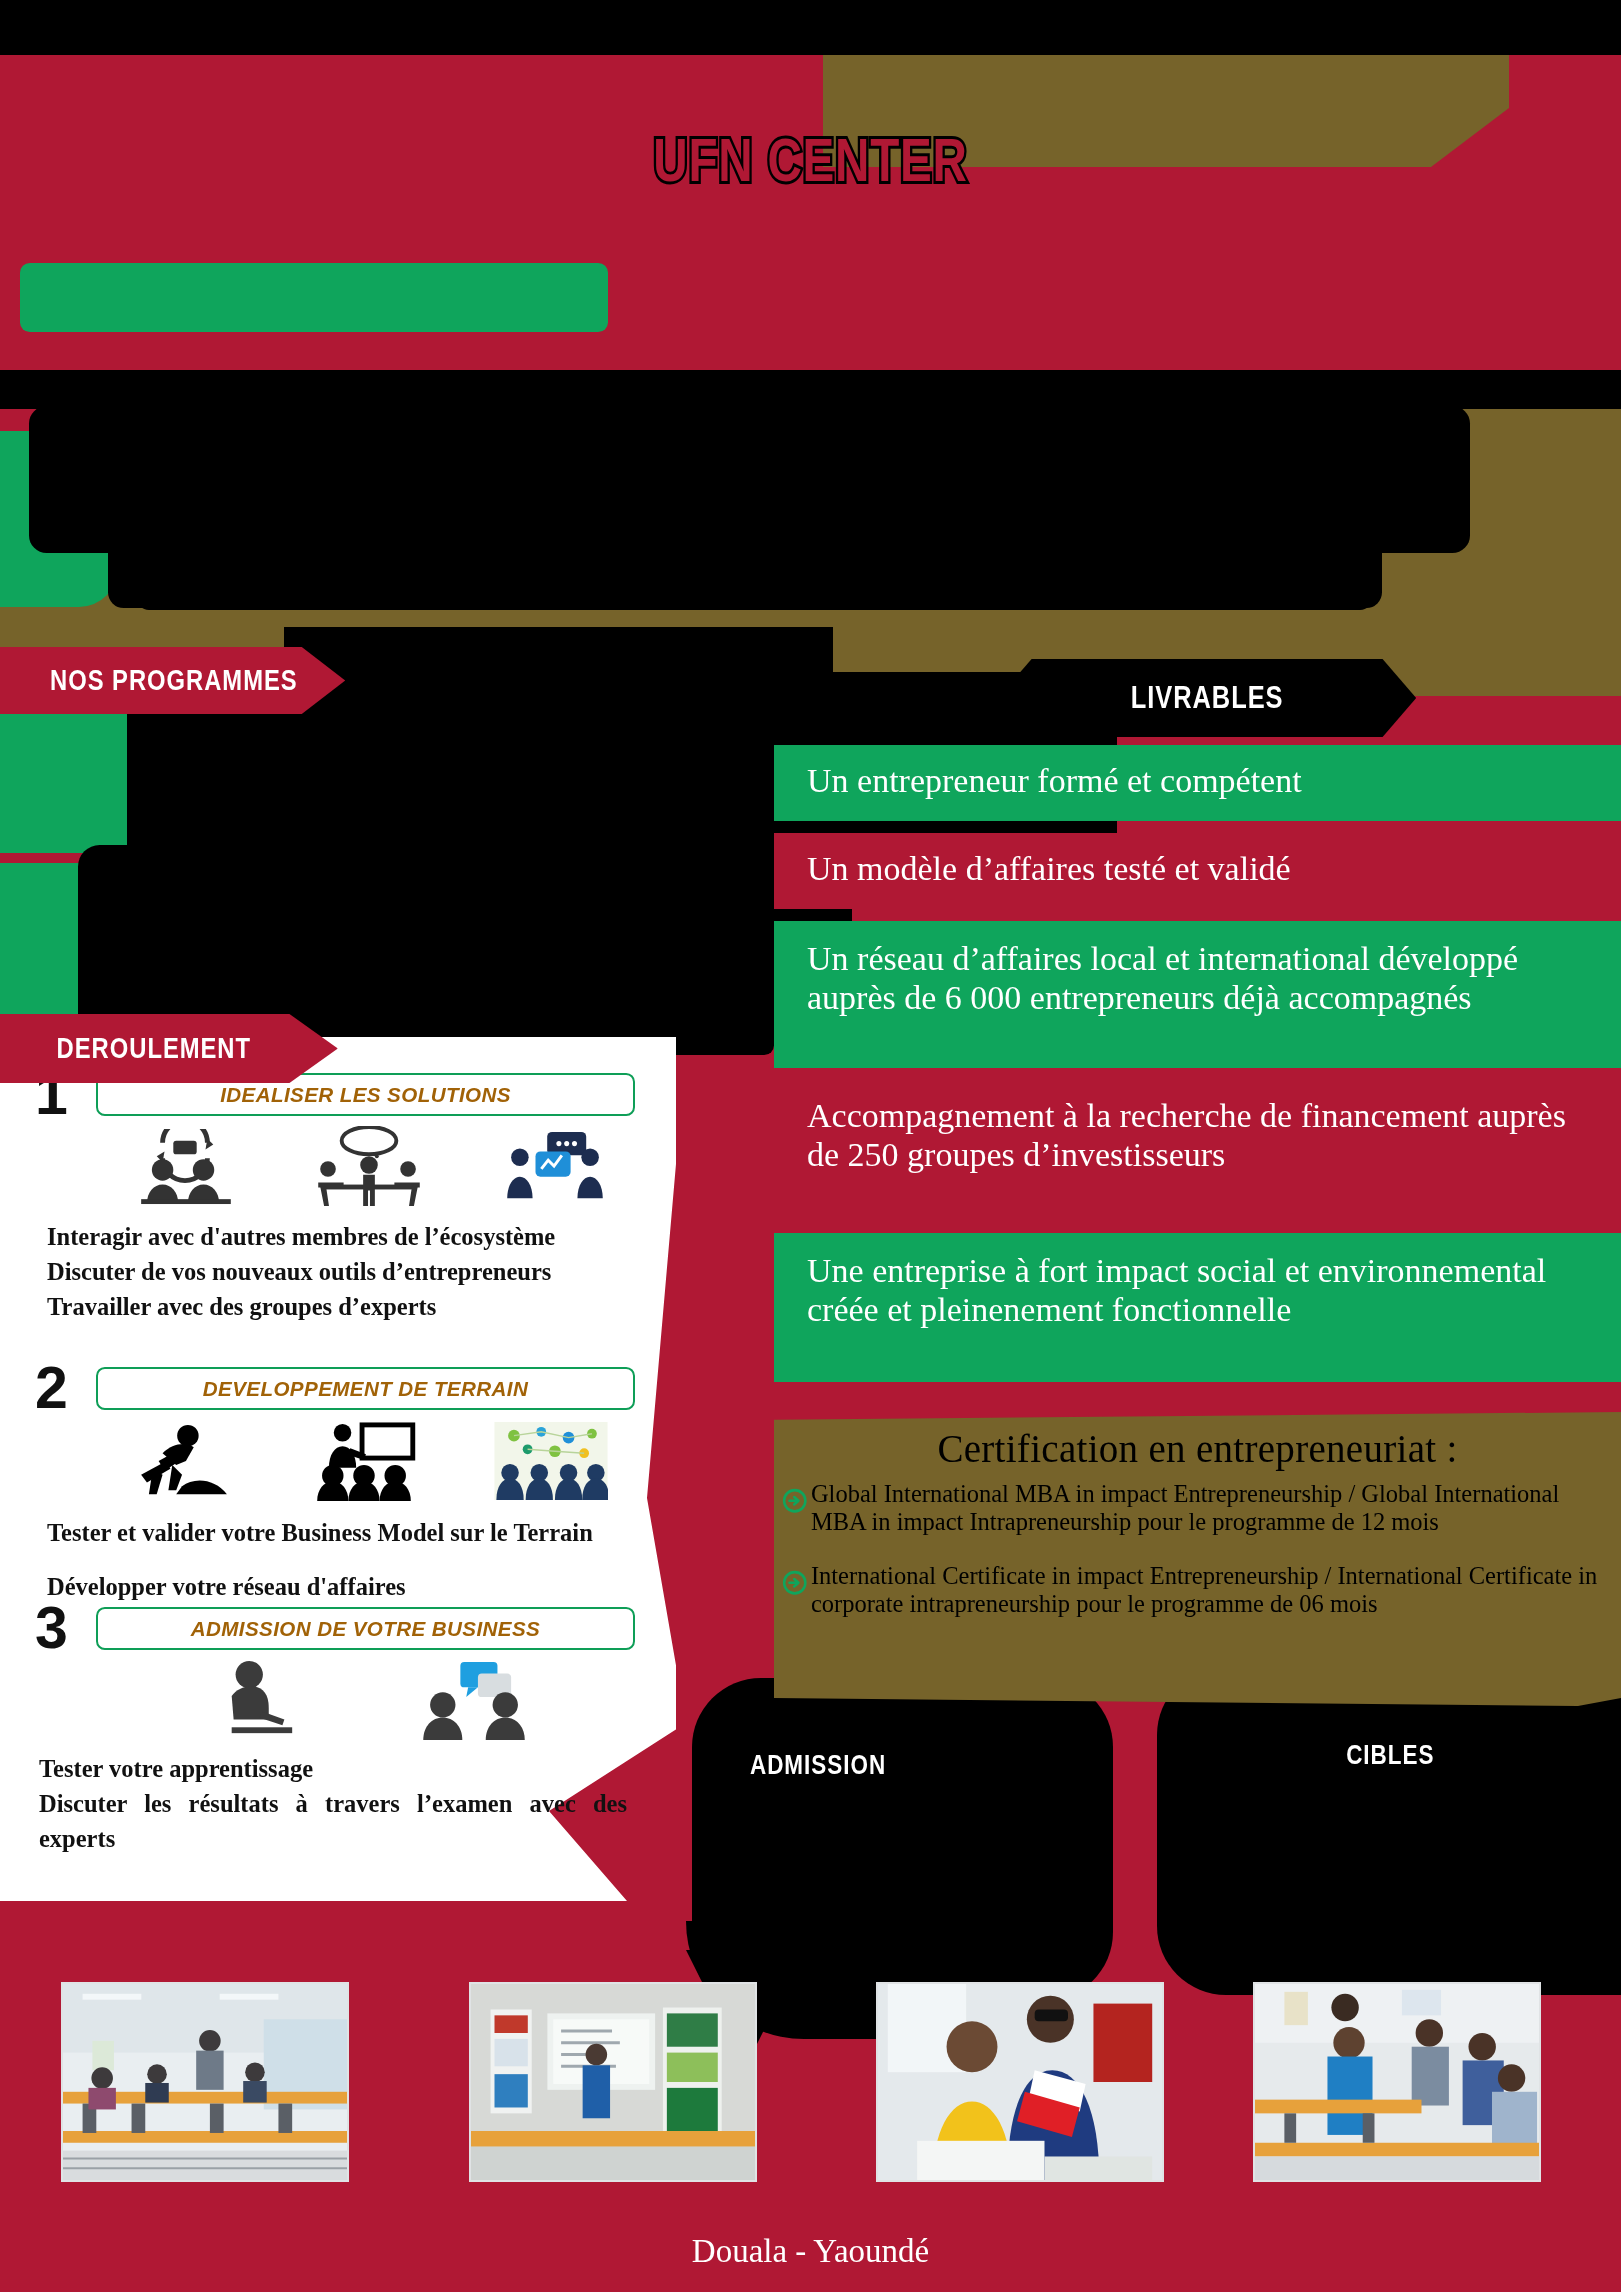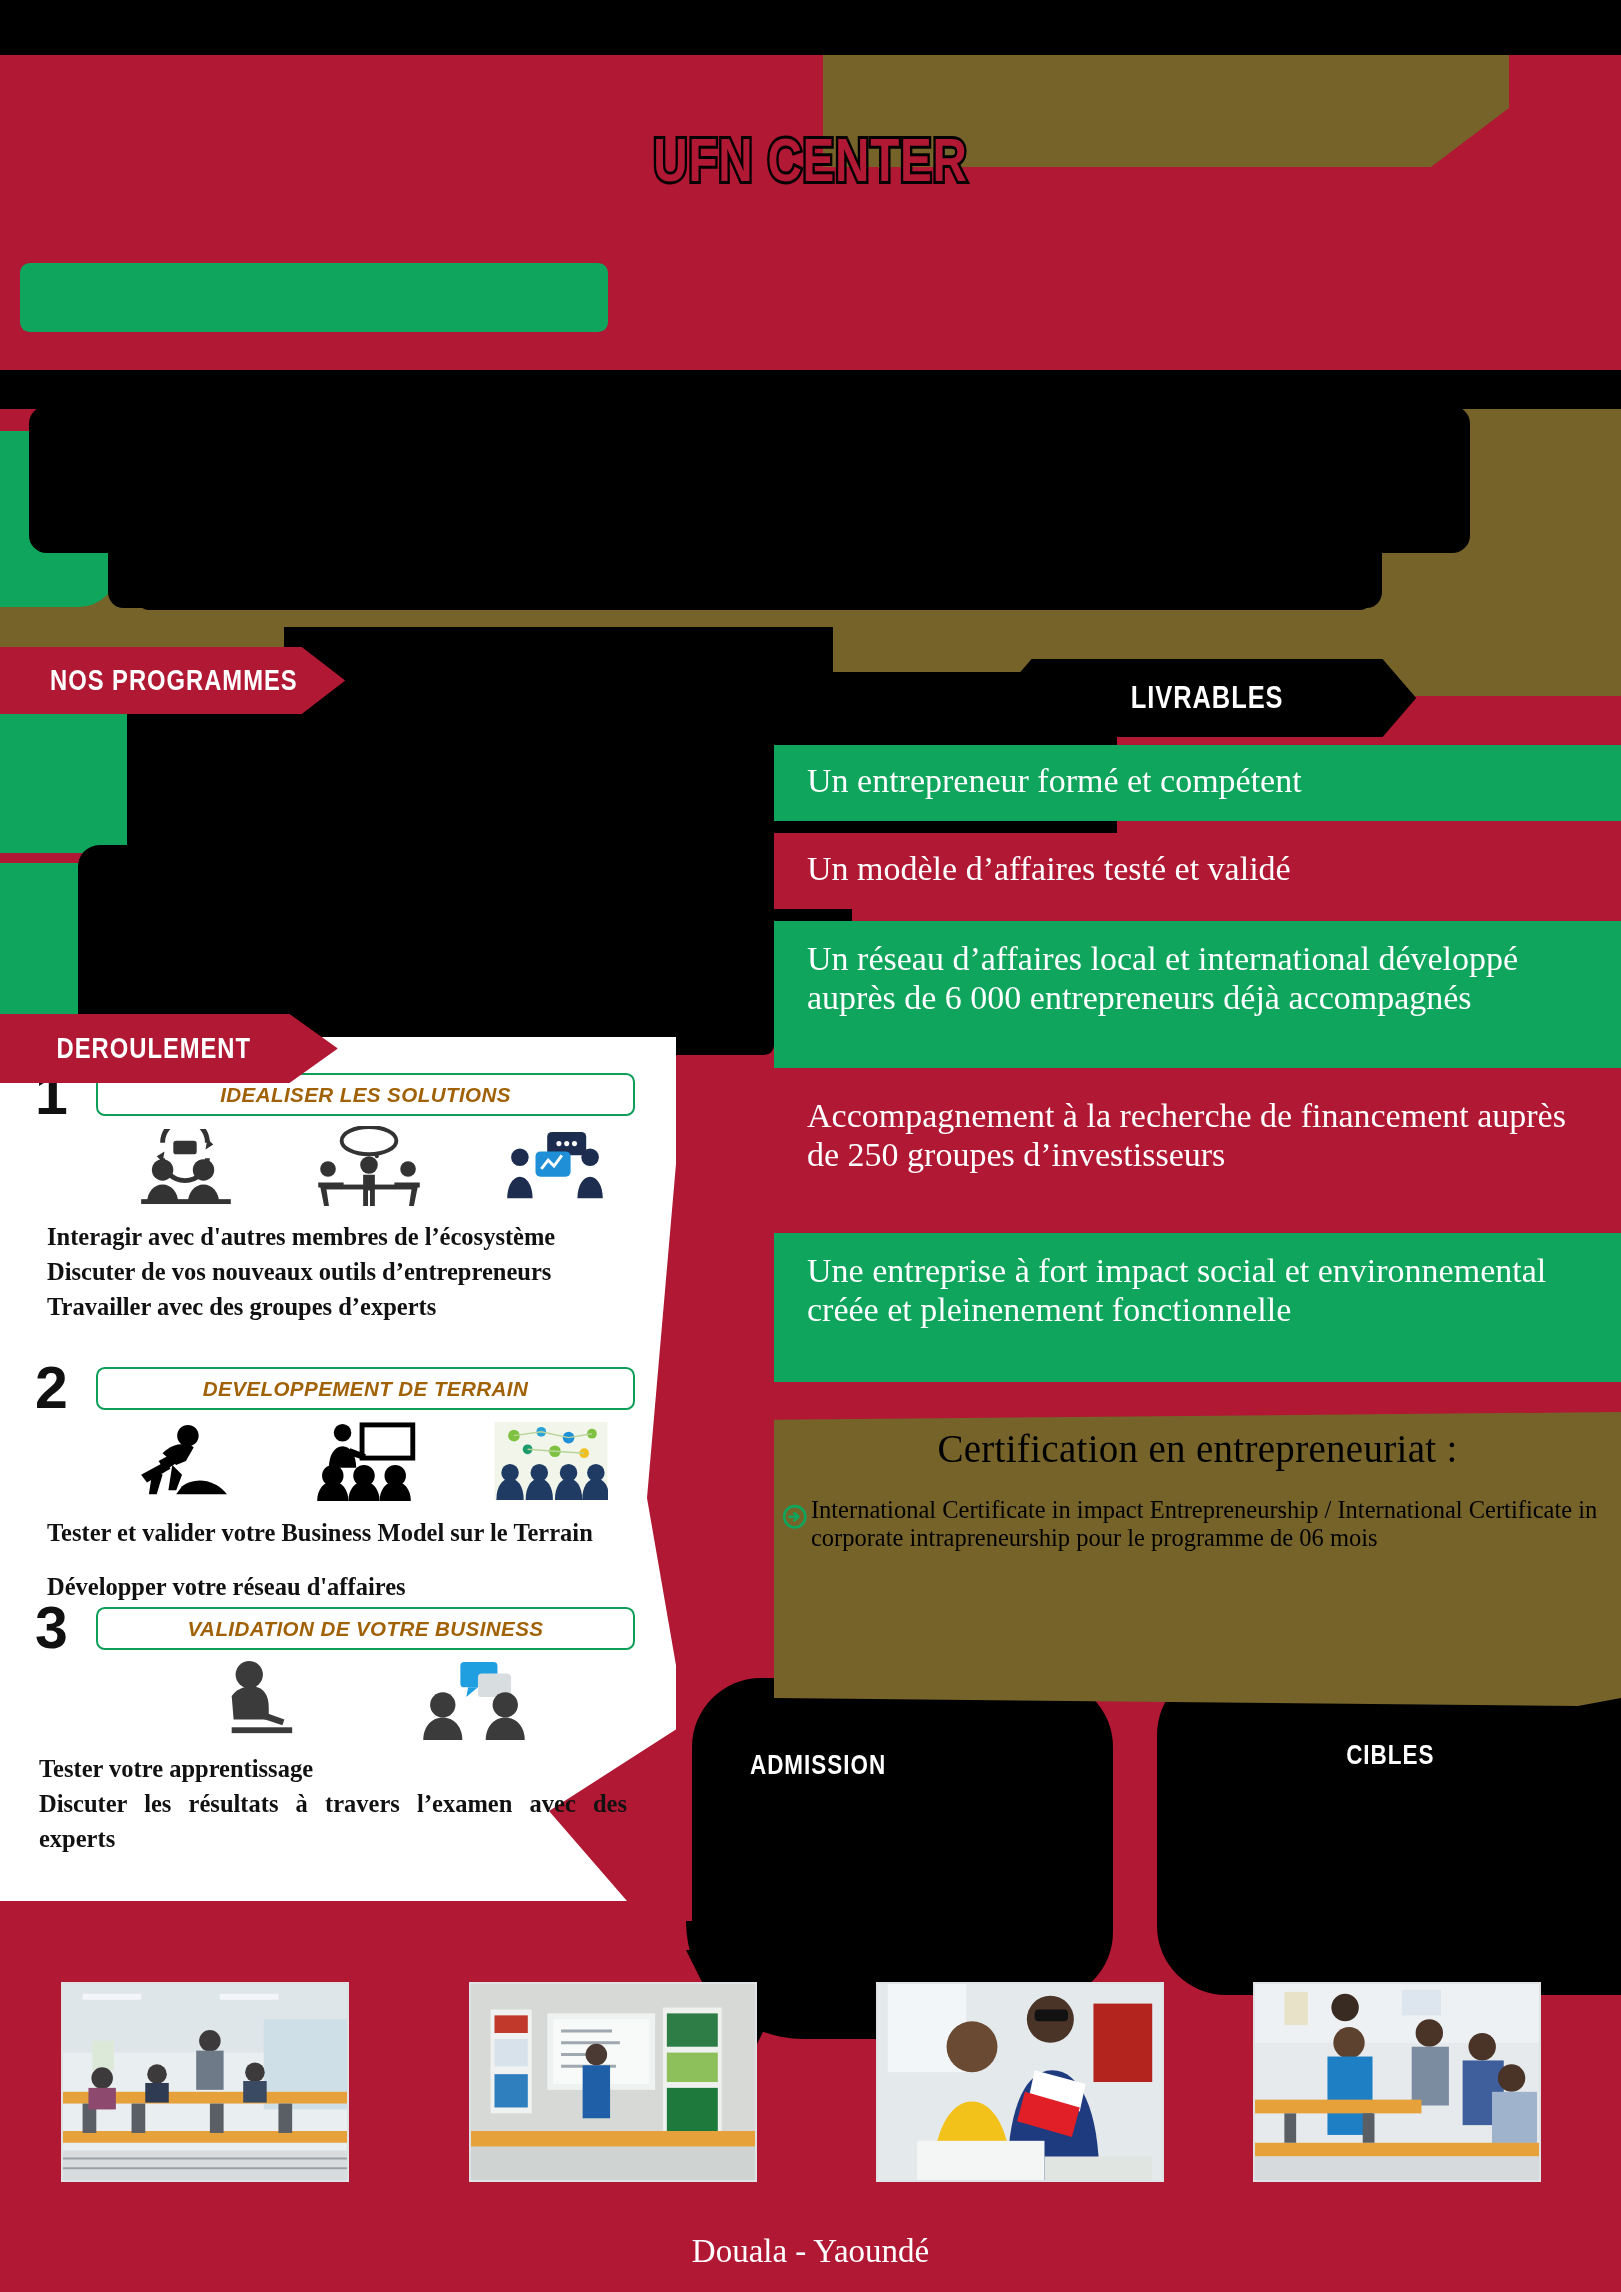--- a/index.html
+++ b/index.html
@@ -215,20 +215,29 @@
   <div class="liv r" id="liv3">
     <span>Accompagnement à la recherche de financement auprès de 250 groupes d’investisseurs</span>
   </div>
   <div class="liv g" id="liv4">
     <span>Une entreprise à fort impact social et environnemental créée et pleinenement fonctionnelle</span>
   </div>
 
   <div id="cert">
     <div id="cert-title">Certification en entrepreneuriat :</div>
 
+    <div class="cert-item">
+      <span class="cert-bullet">
+        <svg viewBox="0 0 24 24" width="25.5" height="25.5">
+          <circle cx="12" cy="12" r="10" fill="none" stroke="#0FA55C" stroke-width="2.4"></circle>
+          <path d="M7 12h8M11.5 8.5L15.5 12l-4 3.5" fill="none" stroke="#0FA55C" stroke-width="2.4" stroke-linecap="round" stroke-linejoin="round"></path>
+        </svg>
+      </span>
+      <span>Global International MBA in impact Entrepreneurship / Global International MBA in impact Intrapreneurship pour le programme de 12 mois</span>
+    </div>
 
     <div class="cert-item" style="margin-top:25.5px;">
       <span class="cert-bullet">
         <svg viewBox="0 0 24 24" width="25.5" height="25.5">
           <circle cx="12" cy="12" r="10" fill="none" stroke="#0FA55C" stroke-width="2.4"></circle>
           <path d="M7 12h8M11.5 8.5L15.5 12l-4 3.5" fill="none" stroke="#0FA55C" stroke-width="2.4" stroke-linecap="round" stroke-linejoin="round"></path>
         </svg>
       </span>
       <span>International Certificate in impact Entrepreneurship / International Certificate in corporate intrapreneurship pour le programme de 06 mois</span>
     </div>
@@ -347,21 +356,21 @@
     </div>
     <div class="step-lines" style="top:149px;">
       <div>Tester et valider votre Business Model sur le Terrain</div>
       <div style="margin-top:19px;">Développer votre réseau d'affaires</div>
     </div>
   </div>
 
   <div class="step" id="step3" style="z-index:30;">
     <div class="step-num">3</div>
     <div class="step-box">
-      <span>VALIDATION DE VOTRE BUSINESS</span>
+      <span>ADMISSION DE VOTRE BUSINESS</span>
     </div>
     <div class="step-icons two" style="top:53px;height:82px;">
       <span>
         <svg width="94" height="80" viewBox="0 0 96 82">
           <circle cx="38" cy="16" r="14" fill="#3b3b3b"></circle>
           <path d="M20 38c4-6 12-10 20-10 12 0 18 8 18 22v12H22z" fill="#3b3b3b"></path>
           <path d="M52 54l22 8-2 6-24-8z" fill="#3b3b3b"></path>
           <rect x="20" y="70" width="62" height="6" fill="#3b3b3b"></rect>
         </svg>
       </span>

